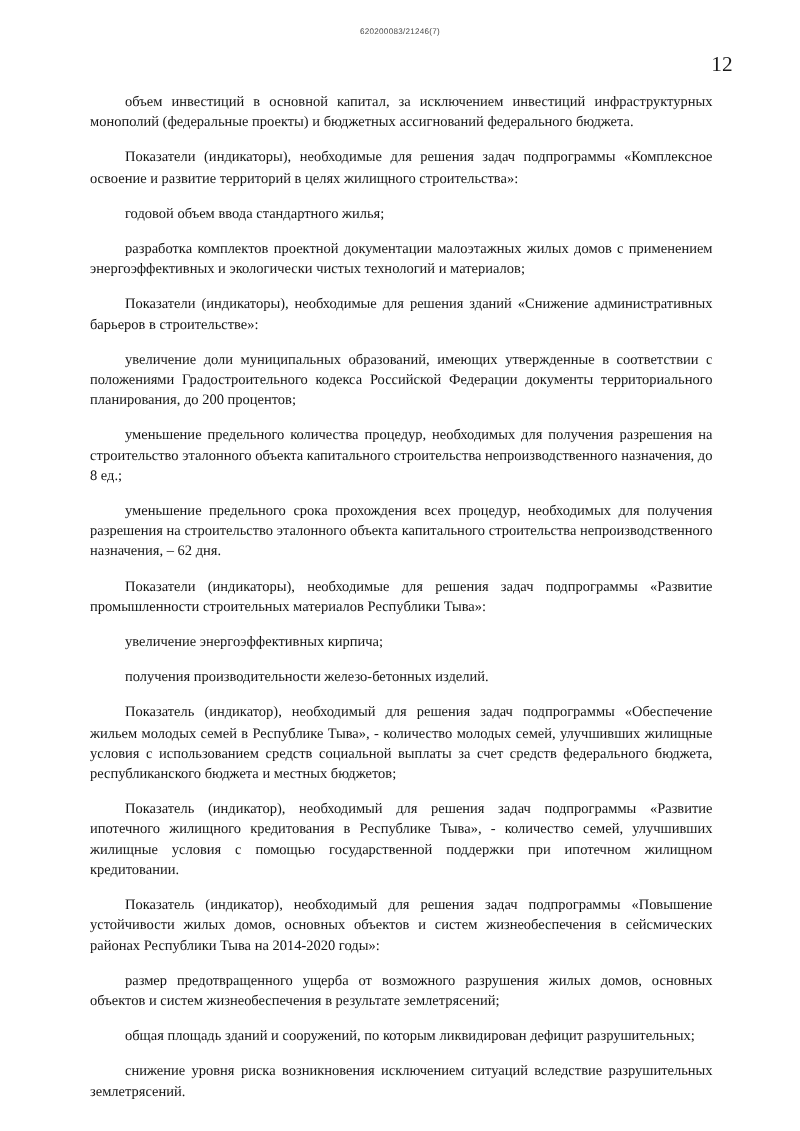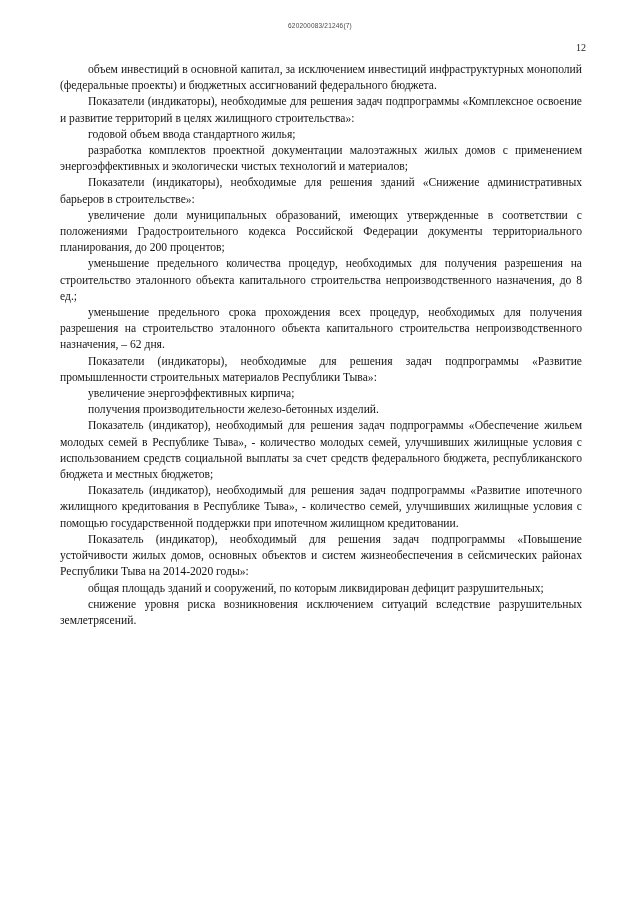--- a/index.html
+++ b/index.html
@@ -24,36 +24,36 @@
     text-align: center;
     font-family: "Liberation Sans", sans-serif;
     font-size: 6.5px;
     color: #4a4a4a;
     letter-spacing: 0.2px;
   }
   .page-number {
     position: absolute;
     top: 42px;
     right: 54px;
-    font-size: 10px;
+    font-size: 17px;
     color: #1a1a1a;
   }
   .body-text {
     position: absolute;
     top: 62px;
     left: 60px;
     width: 522px;
     font-size: 11.6px;
     line-height: 16.2px;
     text-align: justify;
     text-justify: inter-word;
     color: #141414;
   }
   .body-text p {
-    margin: 0;
+    margin: 12px;
     text-indent: 28px;
     hyphens: manual;
   }
 </style>
 </head>
 <body>
 
 <div class="page">
 
   <div class="doc-code">620200083/21246(7)</div>
@@ -68,17 +68,18 @@
     <p>Показатели (индикаторы), необходимые для решения зданий «Снижение административных барьеров в строительстве»:</p>
     <p>увеличение доли муниципальных образований, имеющих утвержденные в соответствии с положениями Градостроительного кодекса Российской Федерации документы территориального планирования, до 200 процентов;</p>
     <p>уменьшение предельного количества процедур, необходимых для получения разрешения на строительство эталонного объекта капитального строительства непроизводственного назначения, до 8 ед.;</p>
     <p>уменьшение предельного срока прохождения всех процедур, необходимых для получения разрешения на строительство эталонного объекта капитального строительства непроизводственного назначения, – 62 дня.</p>
     <p>Показатели (индикаторы), необходимые для решения задач подпрограммы «Развитие промышленности строительных материалов Республики Тыва»:</p>
     <p>увеличение энергоэффективных кирпича;</p>
     <p>получения производительности железо-бетонных изделий.</p>
     <p>Показатель (индикатор), необходимый для решения задач подпрограммы «Обеспечение жильем молодых семей в Республике Тыва», - количество молодых семей, улучшивших жилищные условия с использованием средств социальной выплаты за счет средств федерального бюджета, республиканского бюджета и местных бюджетов;</p>
     <p>Показатель (индикатор), необходимый для решения задач подпрограммы «Развитие ипотечного жилищного кредитования в Республике Тыва», - количество семей, улучшивших жилищные условия с помощью государственной поддержки при ипотечном жилищном кредитовании.</p>
     <p>Показатель (индикатор), необходимый для решения задач подпрограммы «Повышение устойчивости жилых домов, основных объектов и систем жизнеобеспечения в сейсмических районах Республики Тыва на 2014-2020 годы»:</p>
+    <p>размер предотвращенного ущерба от возможного разрушения жилых домов, основных объектов и систем жизнеобеспечения в результате землетрясений;</p>
     <p>общая площадь зданий и сооружений, по которым ликвидирован дефицит разрушительных;</p>
     <p>снижение уровня риска возникновения исключением ситуаций вследствие разрушительных землетрясений.</p>
   </div>
 
 </div>
 
 </body></html>

